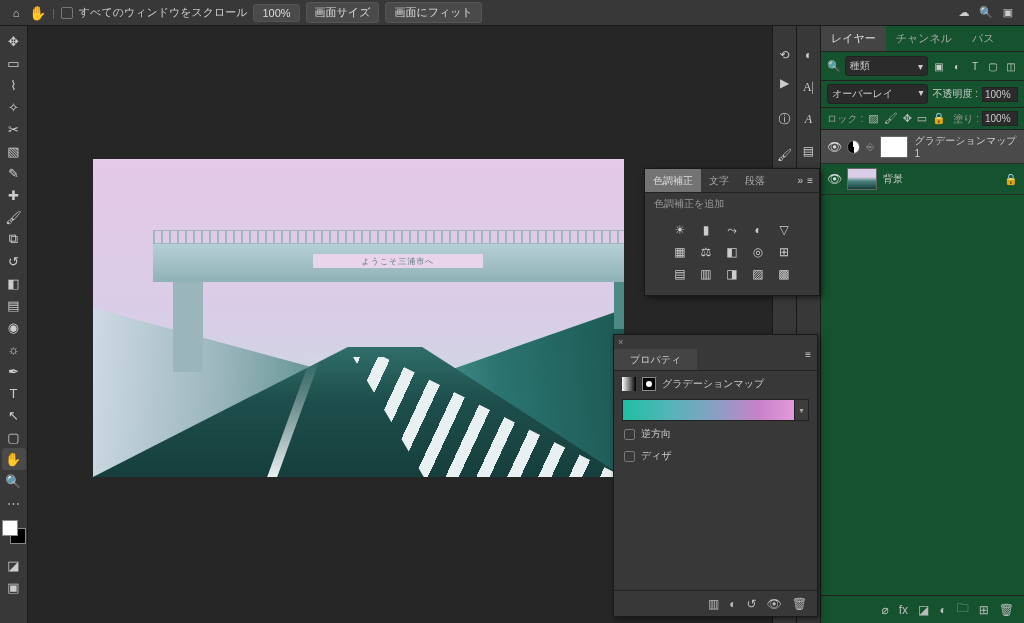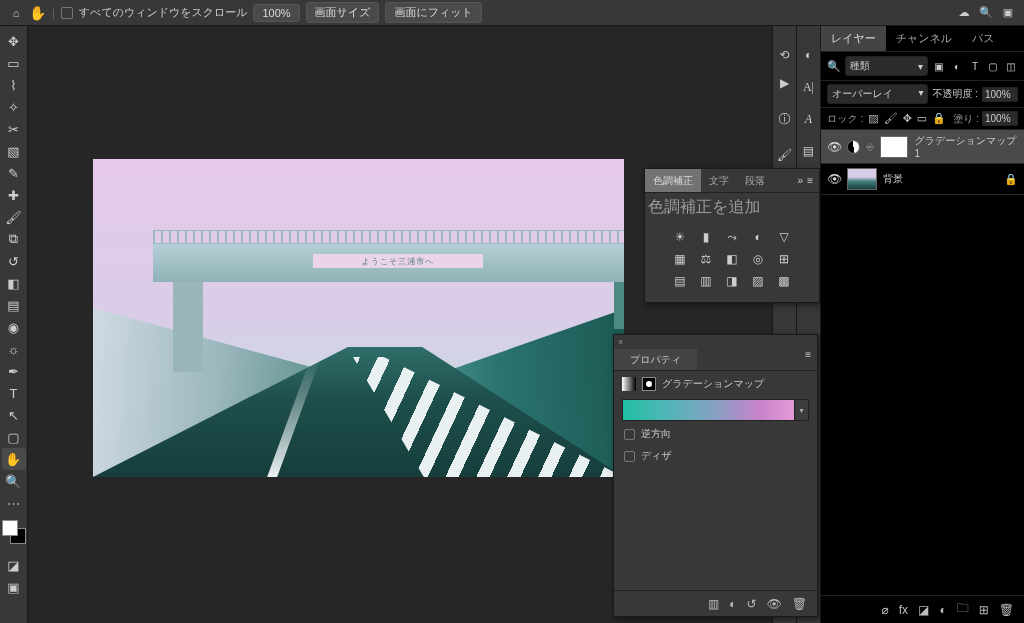--- a/index.html
+++ b/index.html
@@ -33,21 +33,21 @@
 .pillar-l{position:absolute;left:80px;top:123px;width:30px;height:90px;background:#9ab6ba}
 .pillar-r{position:absolute;right:0;top:110px;width:10px;height:60px;background:#4e8a84}
 .stripe{position:absolute;bottom:0;left:42%;width:58%;height:120px;background:repeating-linear-gradient(115deg,#e9f0f2 0 12px,transparent 12px 28px);clip-path:polygon(12% 0,22% 0,100% 100%,35% 100%)}
 .centerline{position:absolute;bottom:0;left:37%;width:10px;height:120px;background:linear-gradient(180deg,transparent 0,#e9f0f2 100%);transform:skewX(-20deg)}
 
 .adj-panel{position:absolute;left:616px;top:142px;width:176px;background:#383838;border:1px solid #1a1a1a;box-shadow:2px 2px 6px rgba(0,0,0,.5)}
 .adj-panel .tabs{display:flex;align-items:center;border-bottom:1px solid #222;height:24px;font-size:10px}
 .adj-panel .tabs .tab{padding:0 8px;height:100%;display:flex;align-items:center;cursor:pointer;color:#aaa}
 .adj-panel .tabs .tab.active{background:#737373;color:#ddd}
 .adj-panel .tabs .menu{margin-left:auto;padding:0 6px;font-size:10px;cursor:pointer;display:flex;gap:4px;align-items:center}
-.adj-panel .hint{padding:4px 3px;font-size:16px;color:#999}
+.adj-panel .hint{padding:4px 9px;font-size:10px;color:#999}
 .adj-panel .icon-rows{padding:4px 0 10px 0}
 .adj-panel .icon-rows .row{display:flex;justify-content:center;gap:8px;padding:3px 0}
 .adj-panel .icon-rows .row span{width:18px;height:16px;display:flex;align-items:center;justify-content:center;cursor:pointer;color:#ccc;font-size:12px}
 
 .prop-panel{position:absolute;left:585px;top:308px;width:205px;height:283px;background:#383838;border:1px solid #1a1a1a;box-shadow:2px 2px 6px rgba(0,0,0,.5);display:flex;flex-direction:column}
 .prop-panel .close{font-size:9px;padding:2px 4px;color:#999;cursor:pointer}
 .prop-panel .tabs{display:flex;border-bottom:1px solid #222;height:22px;font-size:10px}
 .prop-panel .tabs .tab{padding:0 16px;display:flex;align-items:center;background:#444}
 .prop-panel .tabs .menu{margin-left:auto;padding:0 6px;cursor:pointer}
 .prop-panel .title{display:flex;align-items:center;gap:6px;padding:6px 8px;font-size:10px}
@@ -58,21 +58,21 @@
 .prop-panel .gradient-bar{flex:1;height:22px;background:linear-gradient(90deg,#1fbfa2 0%,#4fb6b7 25%,#8a9fc4 55%,#c882c9 80%,#e39ad9 100%);border:1px solid #222;cursor:pointer}
 .prop-panel .gdrop{width:14px;height:22px;border:1px solid #222;border-left:none;background:#3c3c3c;display:flex;align-items:center;justify-content:center;cursor:pointer;font-size:8px;color:#aaa}
 .prop-panel .check-row{display:flex;align-items:center;gap:6px;padding:4px 10px;font-size:10px}
 .prop-panel .check-row .cb{width:11px;height:11px;border:1px solid #777;border-radius:2px;cursor:pointer}
 .prop-panel .footer{margin-top:auto;height:26px;border-top:1px solid #222;display:flex;align-items:center;justify-content:flex-end;gap:10px;padding:0 10px}
 .prop-panel .footer span{cursor:pointer;color:#bbb;font-size:12px}
 
 .right-strip{width:24px;background:#383838;border-left:1px solid #1a1a1a;display:flex;flex-direction:column;align-items:center;padding-top:20px;gap:14px}
 .right-strip div{width:18px;height:18px;display:flex;align-items:center;justify-content:center;cursor:pointer;color:#ccc;font-size:12px}
 
-.layers{width:204px;background:#000000;border-left:1px solid #1a1a1a;display:flex;flex-direction:column}
+.layers{width:204px;background:#14532d;border-left:1px solid #1a1a1a;display:flex;flex-direction:column}
 .layers .tabs{display:flex;height:26px;border-bottom:1px solid #222;font-size:11px}
 .layers .tabs .tab{padding:0 10px;display:flex;align-items:center;cursor:pointer;color:#aaa}
 .layers .tabs .tab.active{background:#444;color:#ddd}
 .layers .search-row{display:flex;align-items:center;gap:4px;padding:4px 6px;border-bottom:1px solid #222}
 .layers .search-row .sicon{font-size:11px;color:#999}
 .layers .search-row .sel{flex:1;background:#2b2b2b;border:1px solid #222;border-radius:3px;font-size:10px;padding:2px 4px;color:#ccc;display:flex;justify-content:space-between;align-items:center;cursor:pointer}
 .layers .search-row .filters{display:flex;gap:4px}
 .layers .search-row .filters span{width:14px;height:14px;display:flex;align-items:center;justify-content:center;cursor:pointer;color:#ccc;font-size:10px}
 .layers .blend-row{display:flex;align-items:center;gap:4px;padding:3px 6px;border-bottom:1px solid #222;font-size:10px}
 .layers .blend-row .sel{flex:1;background:#2b2b2b;border:1px solid #222;border-radius:3px;padding:2px 4px;display:flex;justify-content:space-between;cursor:pointer}

